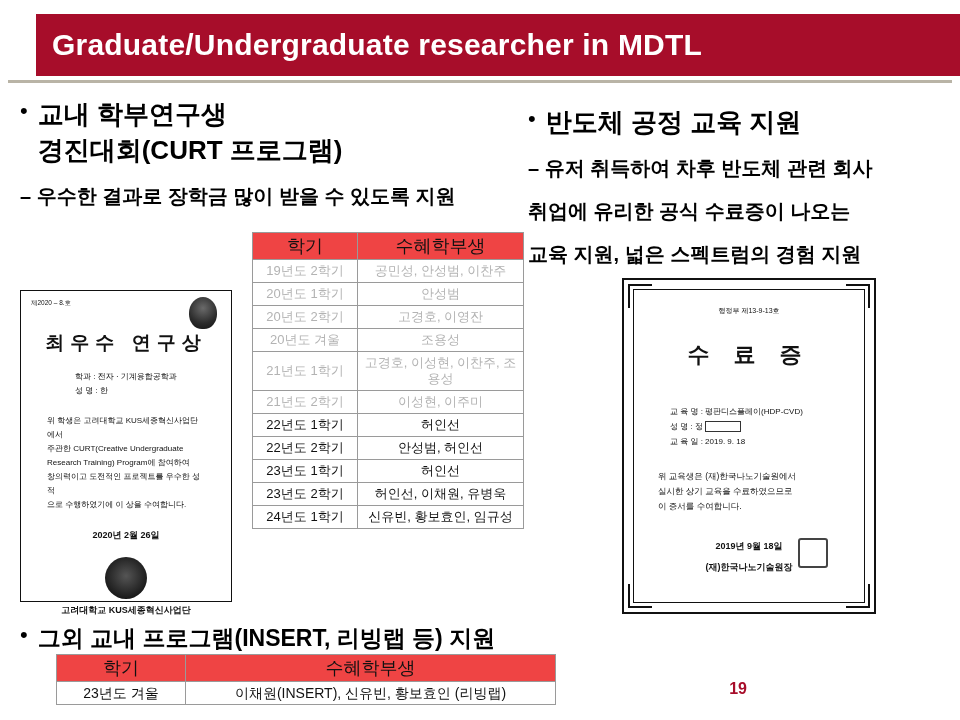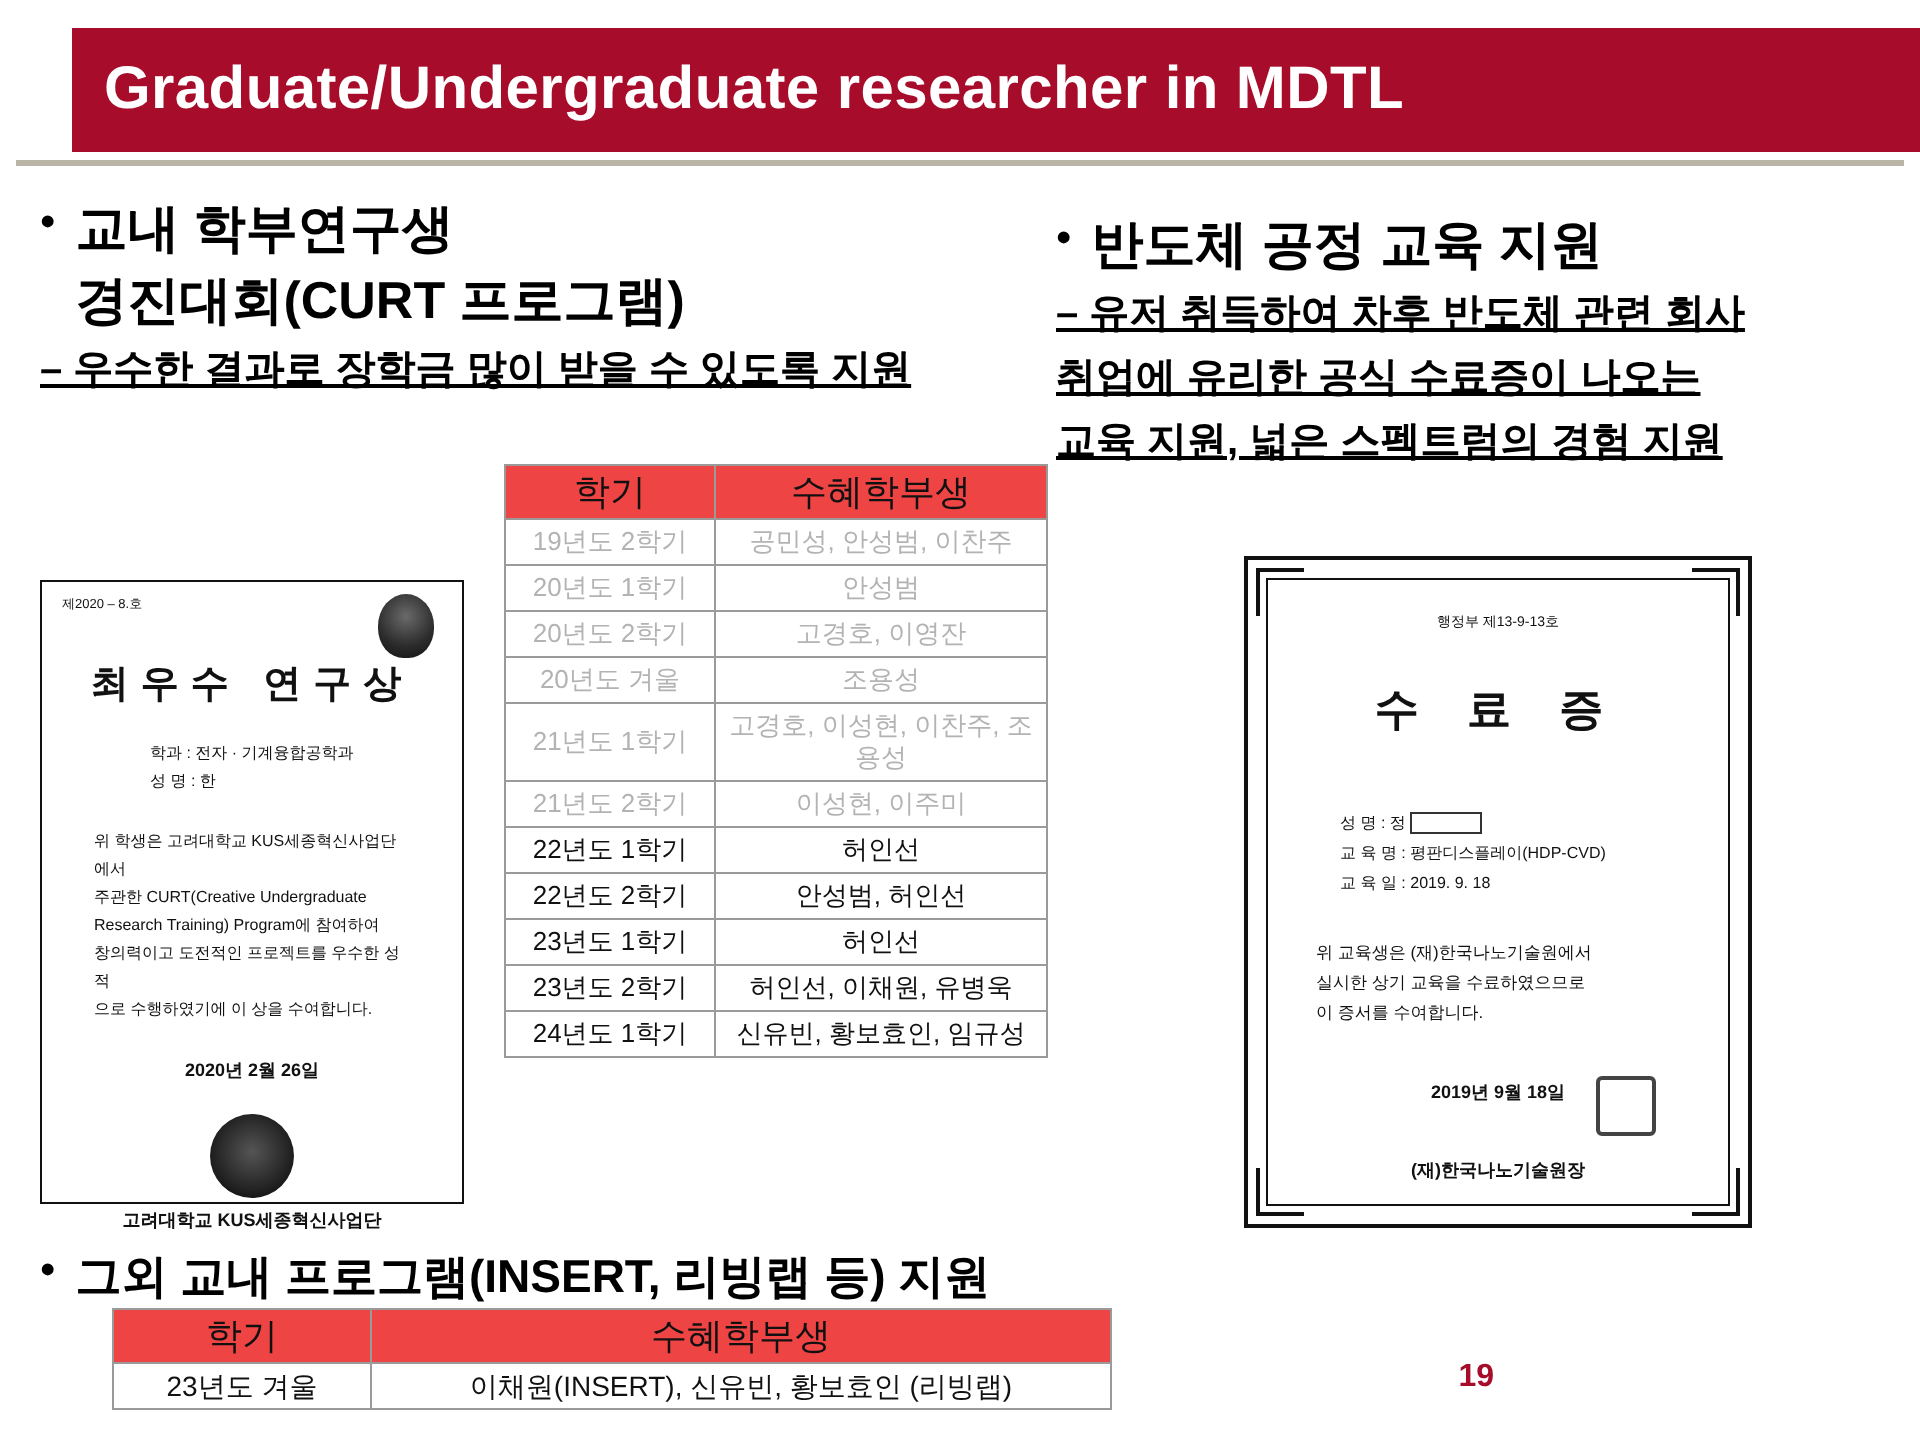--- a/index.html
+++ b/index.html
@@ -77,22 +77,21 @@
     color: #000;
   }
   .bullet-head.small {
     font-size: 23px;
   }
   .sub-text {
     font-size: 20px;
     font-weight: bold;
     line-height: 29px;
     color: #000;
-    margin-top: 3px;
-    text-decoration: underline;
+    margin-top: 14px;
   }
   
   .cert {
     position: relative;
     background: #ffffff;
     border: 1px solid #111;
     box-sizing: border-box;
   }
   .cert-award {
     position: absolute;
@@ -218,21 +217,21 @@
     line-height: 15px;
     text-align: left;
     padding: 0 22px;
   }
   .cert-compl .compl-date {
     margin-top: 26px;
     font-size: 9px;
     font-weight: bold;
   }
   .cert-compl .compl-org {
-    margin-top: 26px;
+    margin-top: 8px;
     font-size: 9px;
     font-weight: bold;
     text-align: center;
   }
   .cert-compl .compl-seal {
     position: absolute;
     right: 46px;
     bottom: 44px;
     width: 26px;
     height: 26px;
@@ -336,25 +335,25 @@
 
   <div class="cert cert-compl">
     <div class="inner-frame"></div>
     <div class="corner tl"></div>
     <div class="corner tr"></div>
     <div class="corner bl"></div>
     <div class="corner br"></div>
     <div class="reg-no">행정부 제13-9-13호</div>
     <div class="compl-title">수 료 증</div>
     <div class="compl-fields">
+      <div>교 육 명 : 평판디스플레이(HDP-CVD)</div>
       <div>
         <span>성    명 : 정</span>
         <span class="blank"></span>
       </div>
-      <div>교 육 명 : 평판디스플레이(HDP-CVD)</div>
       <div>교 육 일 : 2019. 9. 18</div>
     </div>
     <div class="compl-body">
       <div>위 교육생은 (재)한국나노기술원에서</div>
       <div>실시한 상기 교육을 수료하였으므로</div>
       <div>이 증서를 수여합니다.</div>
     </div>
     <div class="compl-date">2019년 9월 18일</div>
     <div class="compl-org">(재)한국나노기술원장</div>
     <div class="compl-seal"></div>

